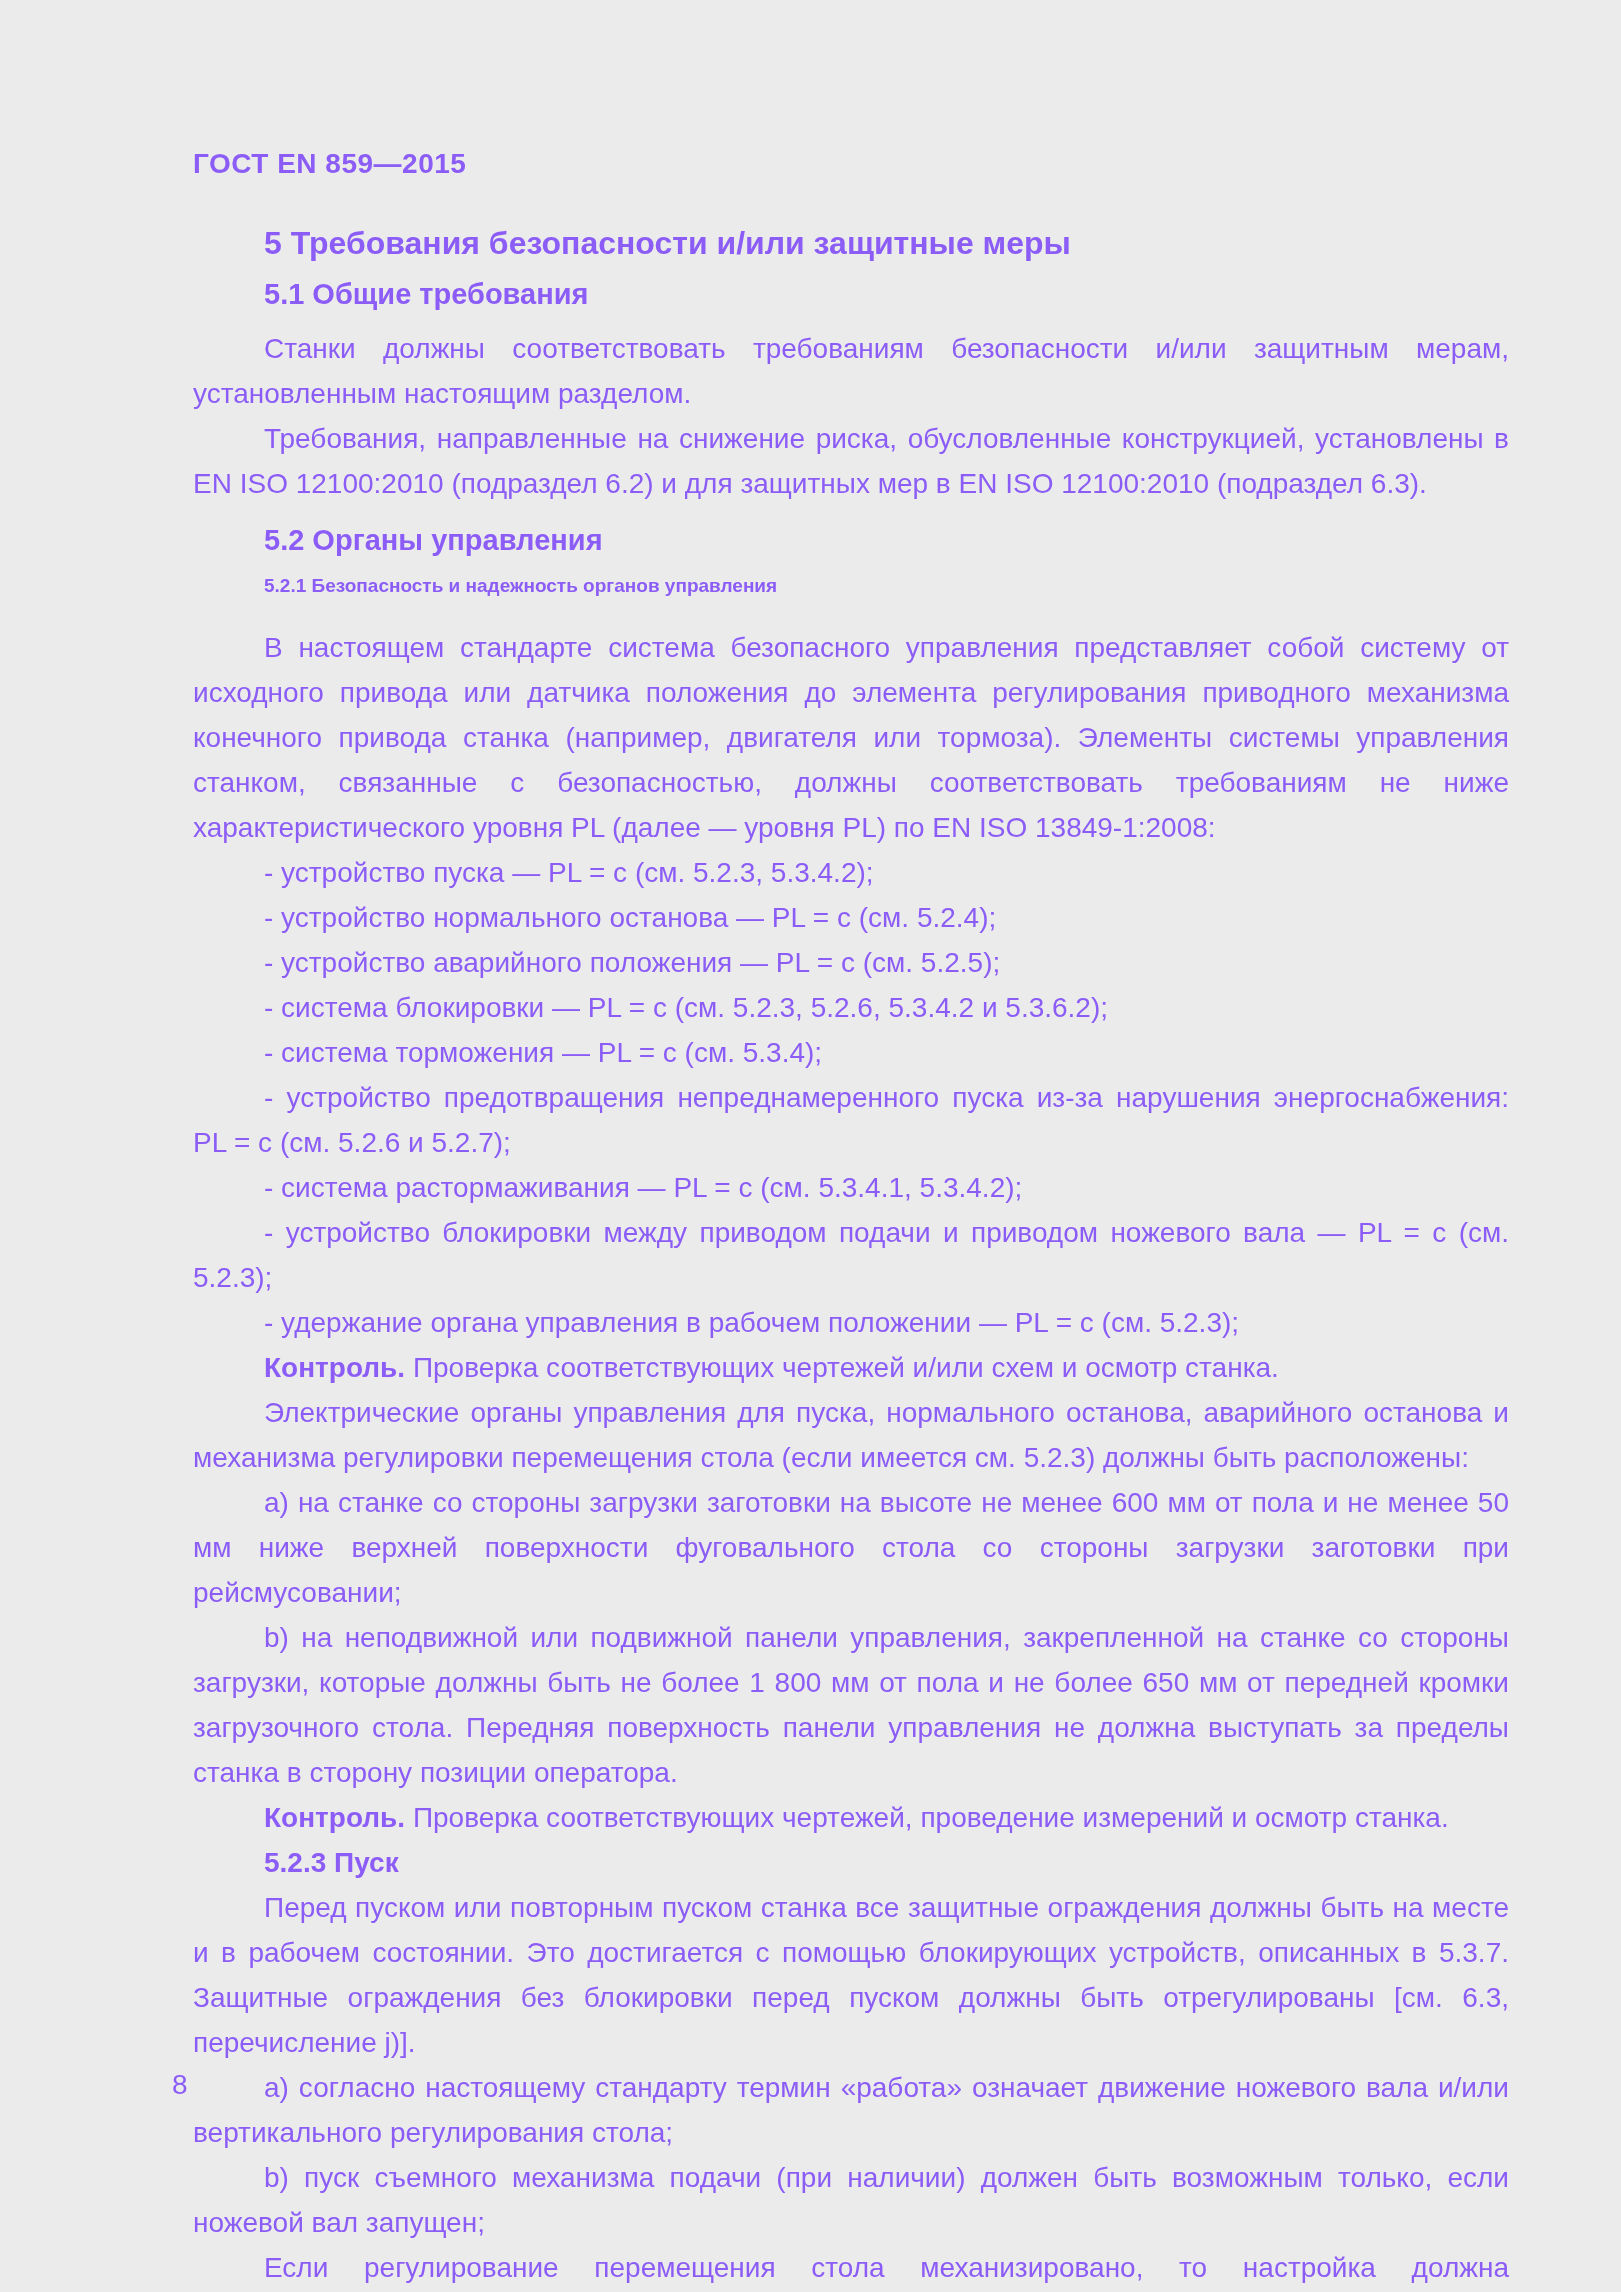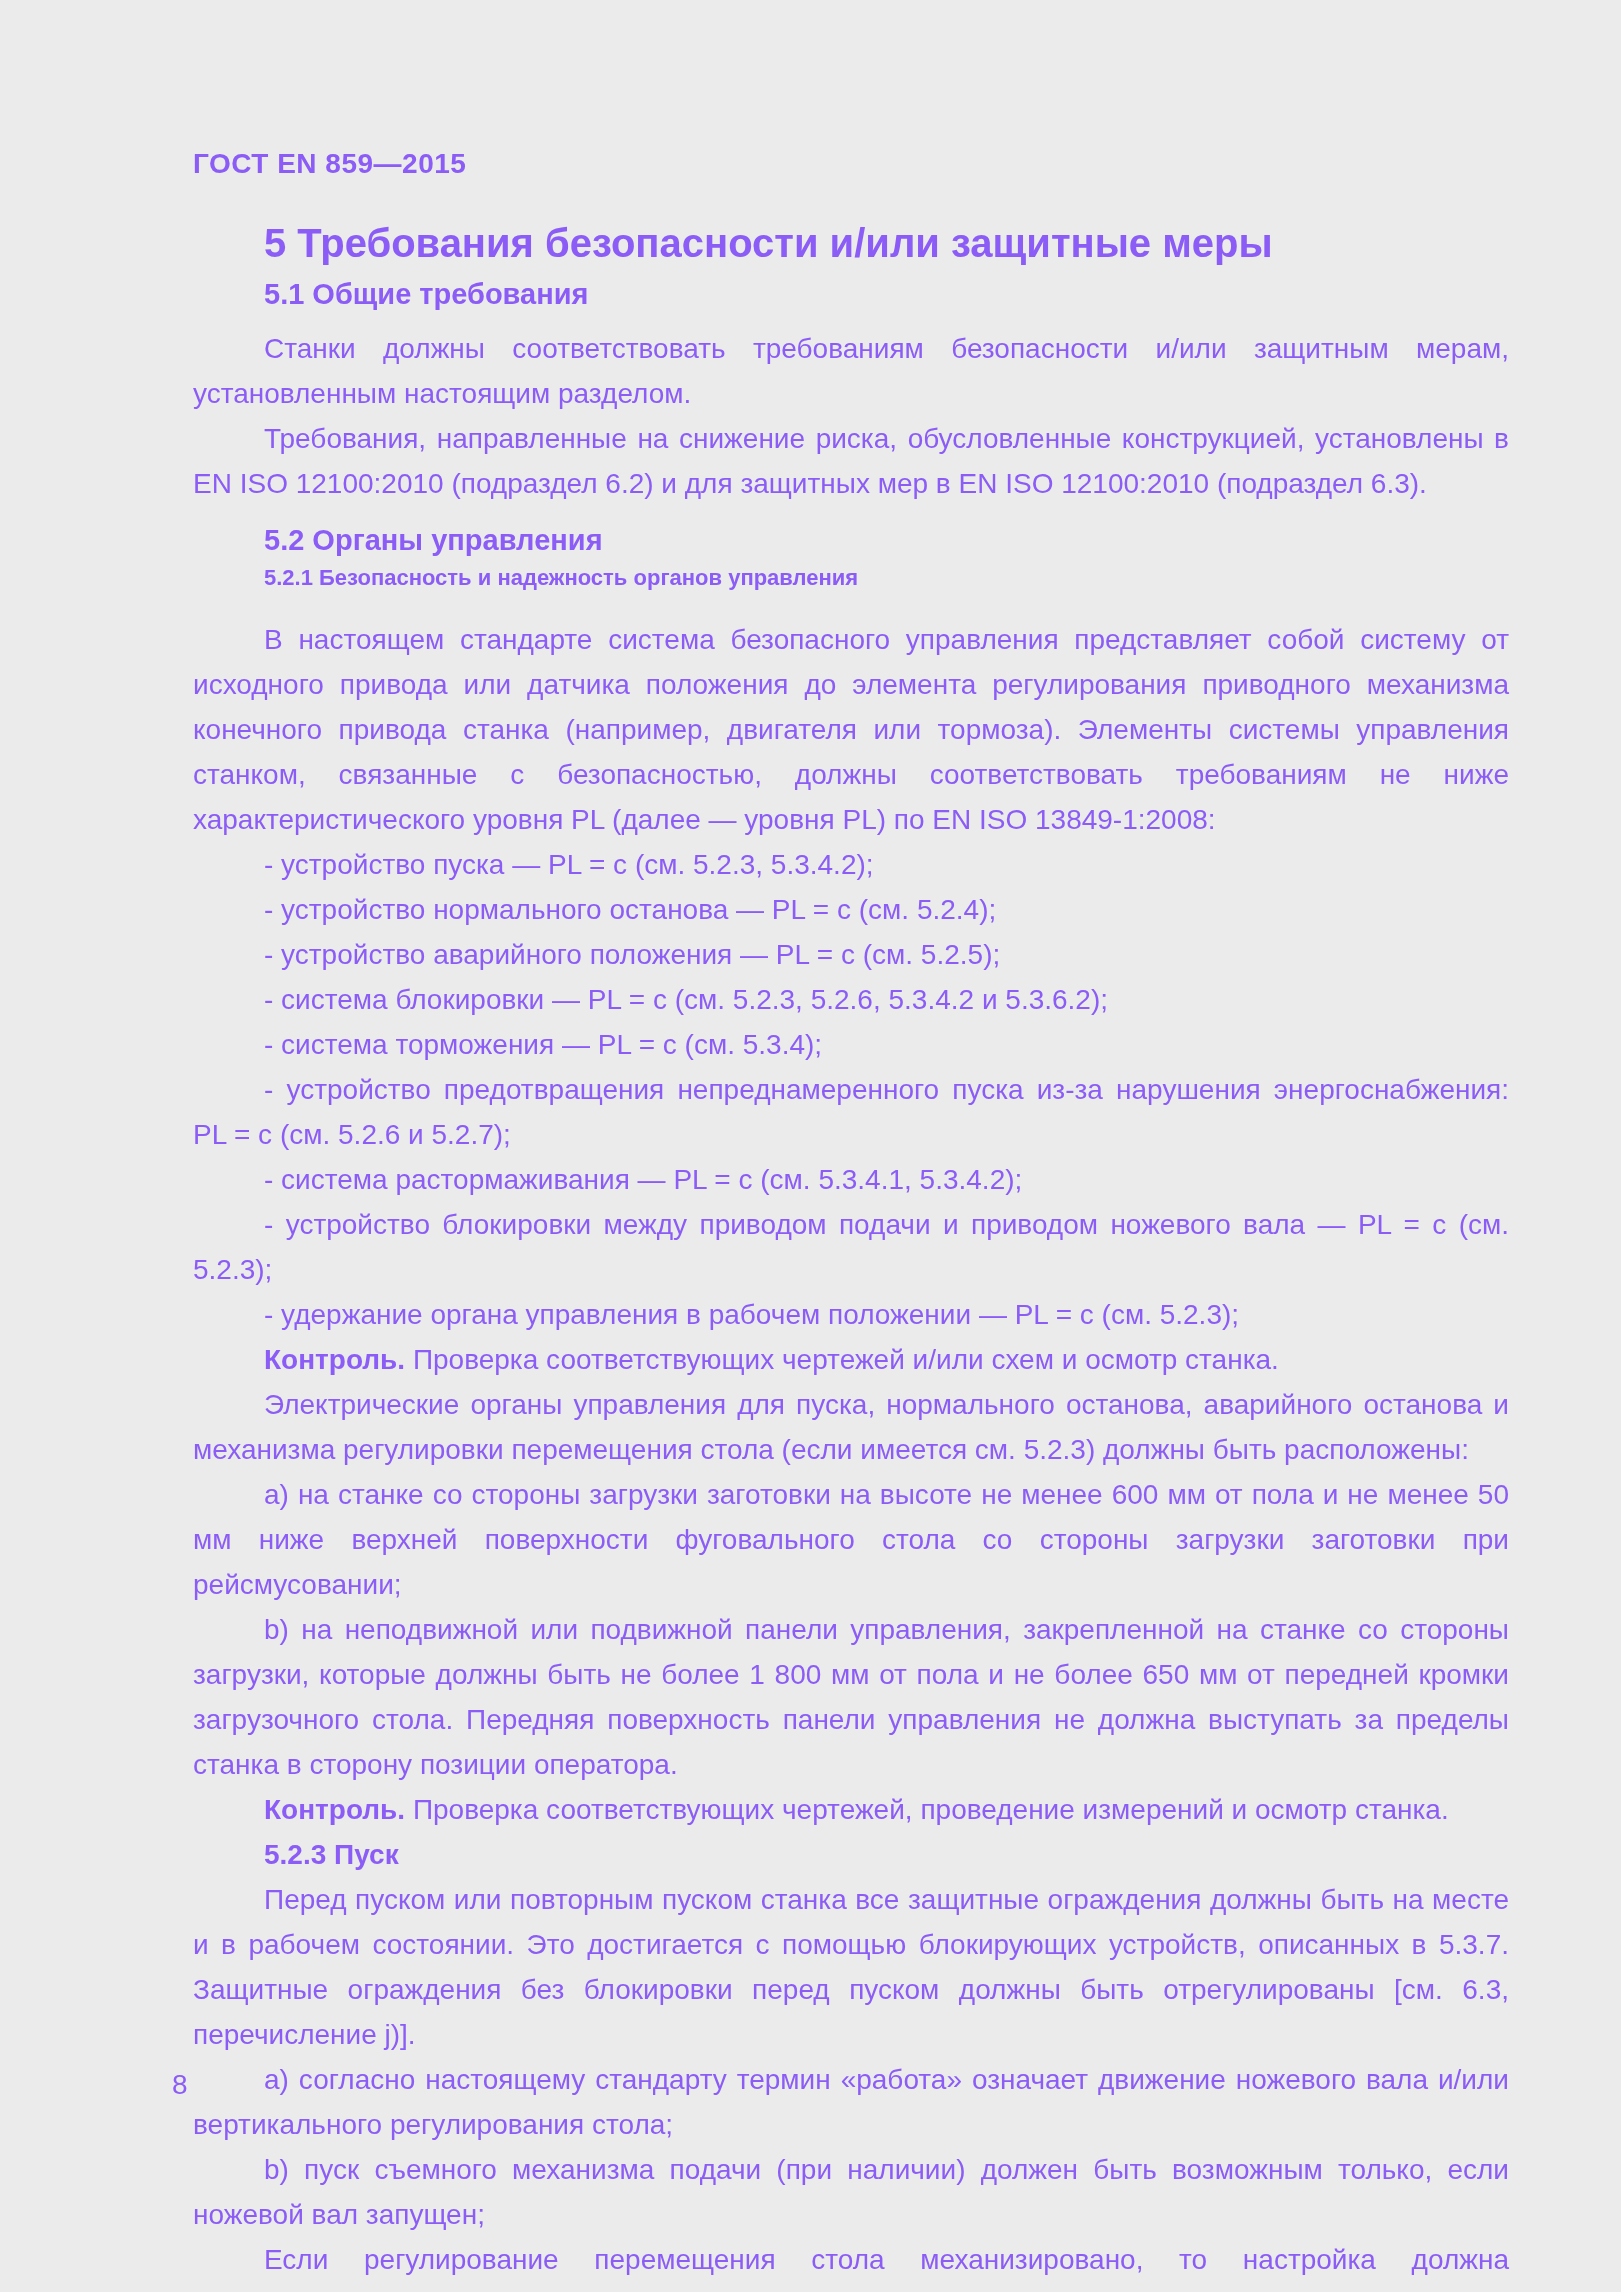--- a/index.html
+++ b/index.html
@@ -18,39 +18,39 @@
     top: 147px;
     width: 1316px;
   }
   .running-header {
     font-weight: 700;
     font-size: 28px;
     line-height: 33px;
     letter-spacing: 0.5px;
   }
   .h1 {
-    font-size: 40px;
+    font-size: 32px;
     line-height: 41px;
     font-weight: 700;
     margin: 43px 0 0 0;
     text-indent: 71px;
   }
   .h2 {
     font-size: 29px;
     line-height: 35px;
     font-weight: 700;
     margin: 12.7px 0 0 0;
     text-indent: 71px;
   }
   .h2.sp { margin-top: 16.7px; }
   .h3 {
-    font-size: 22px;
+    font-size: 19px;
     line-height: 35px;
     font-weight: 700;
-    margin: 2px 0 0 0;
+    margin: 10px 0 0 0;
     text-indent: 71px;
   }
   .p {
     font-size: 28px;
     line-height: 45px;
     margin: 0;
     text-indent: 71px;
     text-align: justify;
     text-justify: inter-word;
   }

